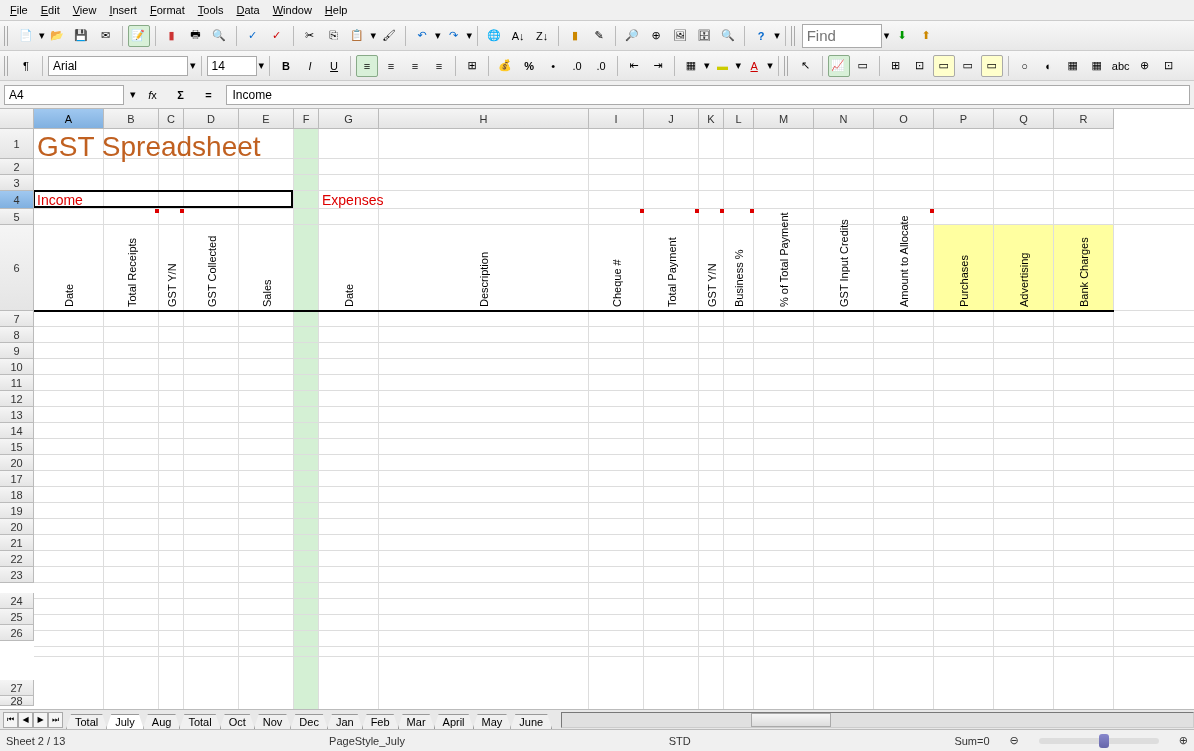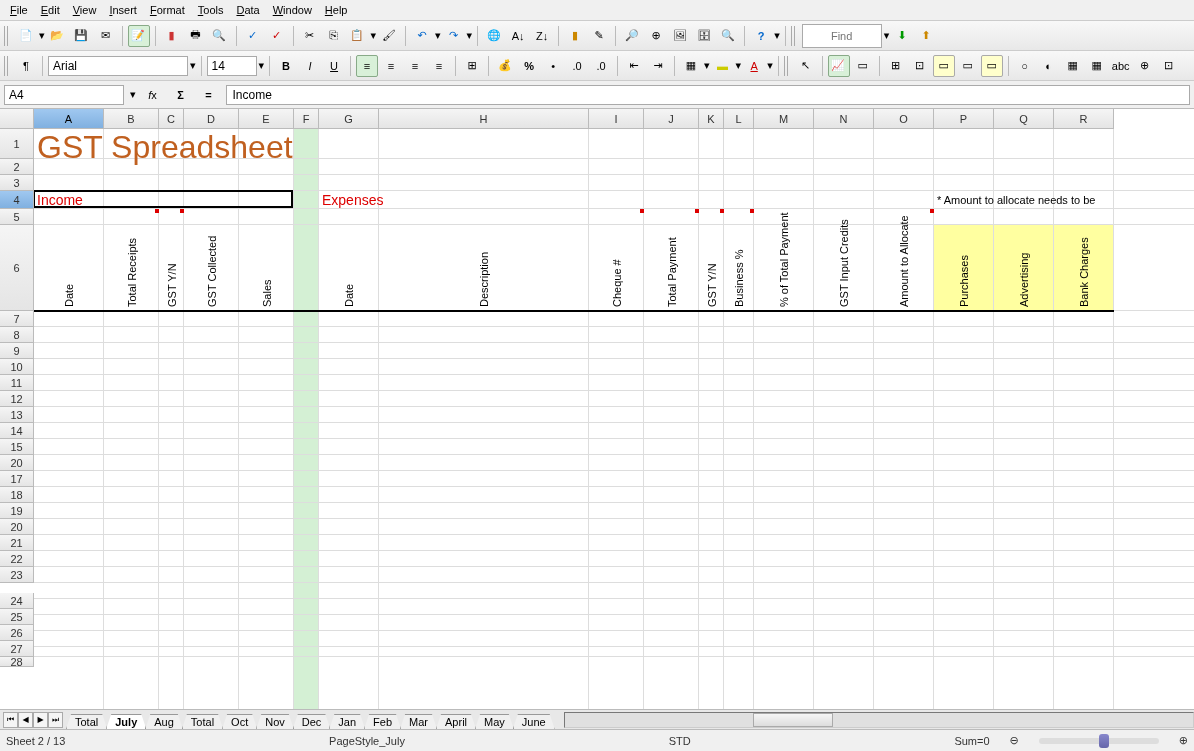--- a/index.html
+++ b/index.html
@@ -11,21 +11,21 @@
 .menubar span u { text-decoration: underline; }
 
 
 .toolbar { background: linear-gradient(#f8f8f8, #e8e8e8); border-bottom: 1px solid #ccc; padding: 3px 4px; display: flex; align-items: center; gap: 2px; height: 30px; }
 .tb-btn { width: 22px; height: 22px; border: 1px solid transparent; border-radius: 2px; display: flex; align-items: center; justify-content: center; background: transparent; font-size: 11px; cursor: default; }
 .tb-btn.active { border: 1px solid #8a8; background: #d8f0d8; }
 .tb-sep { width: 1px; height: 20px; background: #bbb; margin: 0 3px; }
 .tb-dd { display: flex; align-items: center; }
 .font-name { width: 140px; height: 20px; border: 1px solid #aaa; background: #fff; padding: 0 4px; font-size: 12px; }
 .font-size { width: 50px; height: 20px; border: 1px solid #aaa; background: #fff; padding: 0 4px; font-size: 12px; }
-.find-box { width: 80px; height: 24px; border: 1px solid #aaa; background: #fff; padding: 0 4px; font-size: 11px; color: #777; text-align: center; }
+.find-box { width: 80px; height: 24px; border: 1px solid #aaa; background: #fff; padding: 0 4px; font-size: 15px; color: #777; }
 .grip { width: 6px; height: 20px; background: repeating-linear-gradient(90deg, #aaa 0 1px, transparent 1px 3px); margin-right: 3px; }
 
 
 .formula-bar { background: #f0f0f0; border-bottom: 1px solid #bbb; padding: 3px 4px; display: flex; align-items: center; gap: 6px; height: 28px; }
 .cellref-box { width: 120px; height: 20px; border: 1px solid #aaa; background: #fff; padding: 0 4px; font-size: 12px; }
 .formula-input { flex: 1; height: 20px; border: 1px solid #aaa; background: #fff; padding: 0 6px; font-size: 12px; }
 
 
 .sheet-area { flex: 1; position: relative; overflow: hidden; background: #fff; }
 .corner { position: absolute; left: 0; top: 0; width: 34px; height: 20px; background: linear-gradient(#f5f5f5,#e5e5e5); border-right: 1px solid #bbb; border-bottom: 1px solid #bbb; }
@@ -44,21 +44,21 @@
 .yellow-col { position: absolute; background: #ffffa0; }
 .red-mark { position: absolute; width: 4px; height: 4px; background: #d00; }
 .sel-box { position: absolute; border: 2px solid #000; pointer-events: none; }
 
 
 .tabs-row { height: 20px; background: #e8e8e8; border-top: 1px solid #bbb; display: flex; align-items: stretch; }
 .tab-nav { display: flex; align-items: center; gap: 0; padding: 0 3px; }
 .tab-nav-btn { width: 15px; height: 16px; border: 1px solid #aaa; background: #f5f5f5; font-size: 8px; display: flex; align-items: center; justify-content: center; }
 .tabs { display: flex; align-items: flex-end; }
 .tab { padding: 1px 8px; border: 1px solid #999; border-bottom: none; background: #f0f0f0; margin-right: -1px; font-size: 11px; position: relative; clip-path: polygon(5px 0, calc(100% - 5px) 0, 100% 100%, 0 100%); }
-.tab.active { background: #fff; font-weight: bold; z-index: 2; }
+.tab.active { background: #fff; font-weight: normal; z-index: 2; }
 .hscroll { flex: 1; margin-left: 10px; position: relative; background: #e0e0e0; border: 1px inset #ccc; height: 16px; align-self: center; }
 .hscroll-thumb { position: absolute; left: 30%; width: 80px; height: 100%; background: linear-gradient(#f5f5f5,#ddd); border: 1px solid #aaa; }
 
 
 .statusbar { height: 22px; background: #f0f0f0; border-top: 1px solid #bbb; display: flex; align-items: center; padding: 0 6px; font-size: 11px; color: #333; gap: 20px; }
 .statusbar .spacer { flex: 1; }
 .zoom-slider { width: 120px; height: 6px; background: #ddd; position: relative; border-radius: 3px; }
 .zoom-thumb { position: absolute; left: 50%; top: -4px; width: 10px; height: 14px; background: linear-gradient(#88c,#66a); border-radius: 3px; }
 </style>
 </head>
@@ -250,21 +250,21 @@
       <div class="row-h" style="height: 16px;">17</div>
       <div class="row-h" style="height: 16px;">18</div>
       <div class="row-h" style="height: 16px;">19</div>
       <div class="row-h" style="height: 16px;">20</div>
       <div class="row-h" style="height: 16px;">21</div>
       <div class="row-h" style="height: 16px;">22</div>
       <div class="row-h" style="height: 16px;">23</div>
       <div class="row-h" style="height: 16px; margin-top: 10px;">24</div>
       <div class="row-h" style="height: 16px;">25</div>
       <div class="row-h" style="height: 16px;">26</div>
-      <div class="row-h" style="height: 16px;">27</div>
+      <div class="row-h" style="height: 16px; margin-top: 39px;">27</div>
       <div class="row-h" style="height: 10px;">28</div>
     </div>
   <div class="grid">
       <div class="green-col" style="left: 260px; width: 25px;"></div>
       <div class="yellow-col" style="left: 900px; width: 60px; top: 96px; height: 86px;"></div>
       <div class="yellow-col" style="left: 960px; width: 60px; top: 96px; height: 86px;"></div>
       <div class="yellow-col" style="left: 1020px; width: 60px; top: 96px; height: 86px;"></div>
       <div class="grid-col" style="left: 69px;"></div>
       <div class="grid-col" style="left: 124px;"></div>
       <div class="grid-col" style="left: 149px;"></div>
@@ -305,24 +305,23 @@
       <div class="grid-row" style="top: 405px;"></div>
       <div class="grid-row" style="top: 421px;"></div>
       <div class="grid-row" style="top: 437px;"></div>
       <div class="grid-row" style="top: 453px;"></div>
       <div class="grid-row" style="top: 469px;"></div>
       <div class="grid-row" style="top: 485px;"></div>
       <div class="grid-row" style="top: 501px;"></div>
       <div class="grid-row" style="top: 517px;"></div>
       <div class="grid-row" style="top: 527px;"></div>
       <div class="grid-row" style="top: 181px; border-bottom: 2px solid rgb(0, 0, 0); left: 0px; width: 1080px;"></div>
-      <div class="cell" style="left: 0px; top: 0px; width: 400px; height: 36px; font-size: 32px; color: rgb(192, 96, 32); font-weight: normal;">GST Spreadsheet</div>
+      <div class="cell" style="left: 0px; top: 0px; width: 400px; height: 36px; font-size: 28px; color: rgb(192, 96, 32); font-weight: normal;">GST Spreadsheet</div>
       <div class="cell" style="left: 0px; top: 62px; width: 260px; height: 18px; font-size: 14px; color: rgb(221, 0, 0);">Income</div>
       <div class="cell" style="left: 285px; top: 62px; width: 200px; height: 18px; font-size: 14px; color: rgb(221, 0, 0);">Expenses</div>
-      <div class="cell" style="left: 900px; top: 62px; width: 260px; height: 18px; font-size: 11px; color: rgb(0, 0, 0);">* Amount to allocate needs to be</div>
       <div class="cell vtxt" style="left: 0px; top: 96px; width: 70px; height: 86px; text-align: center;">Date</div>
       <div class="cell vtxt" style="left: 70px; top: 96px; width: 55px; height: 86px; text-align: center;">Total Receipts</div>
       <div class="cell vtxt" style="left: 125px; top: 96px; width: 25px; height: 86px; text-align: center;">GST Y/N</div>
       <div class="cell vtxt" style="left: 150px; top: 96px; width: 55px; height: 86px; text-align: center;">GST Collected</div>
       <div class="cell vtxt" style="left: 205px; top: 96px; width: 55px; height: 86px; text-align: center;">Sales</div>
       <div class="cell vtxt" style="left: 285px; top: 96px; width: 60px; height: 86px; text-align: center;">Date</div>
       <div class="cell vtxt" style="left: 345px; top: 96px; width: 210px; height: 86px; text-align: center;">Description</div>
       <div class="cell vtxt" style="left: 555px; top: 96px; width: 55px; height: 86px; text-align: center;">Cheque #</div>
       <div class="cell vtxt" style="left: 610px; top: 96px; width: 55px; height: 86px; text-align: center;">Total Payment</div>
       <div class="cell vtxt" style="left: 665px; top: 96px; width: 25px; height: 86px; text-align: center;">GST Y/N</div>

